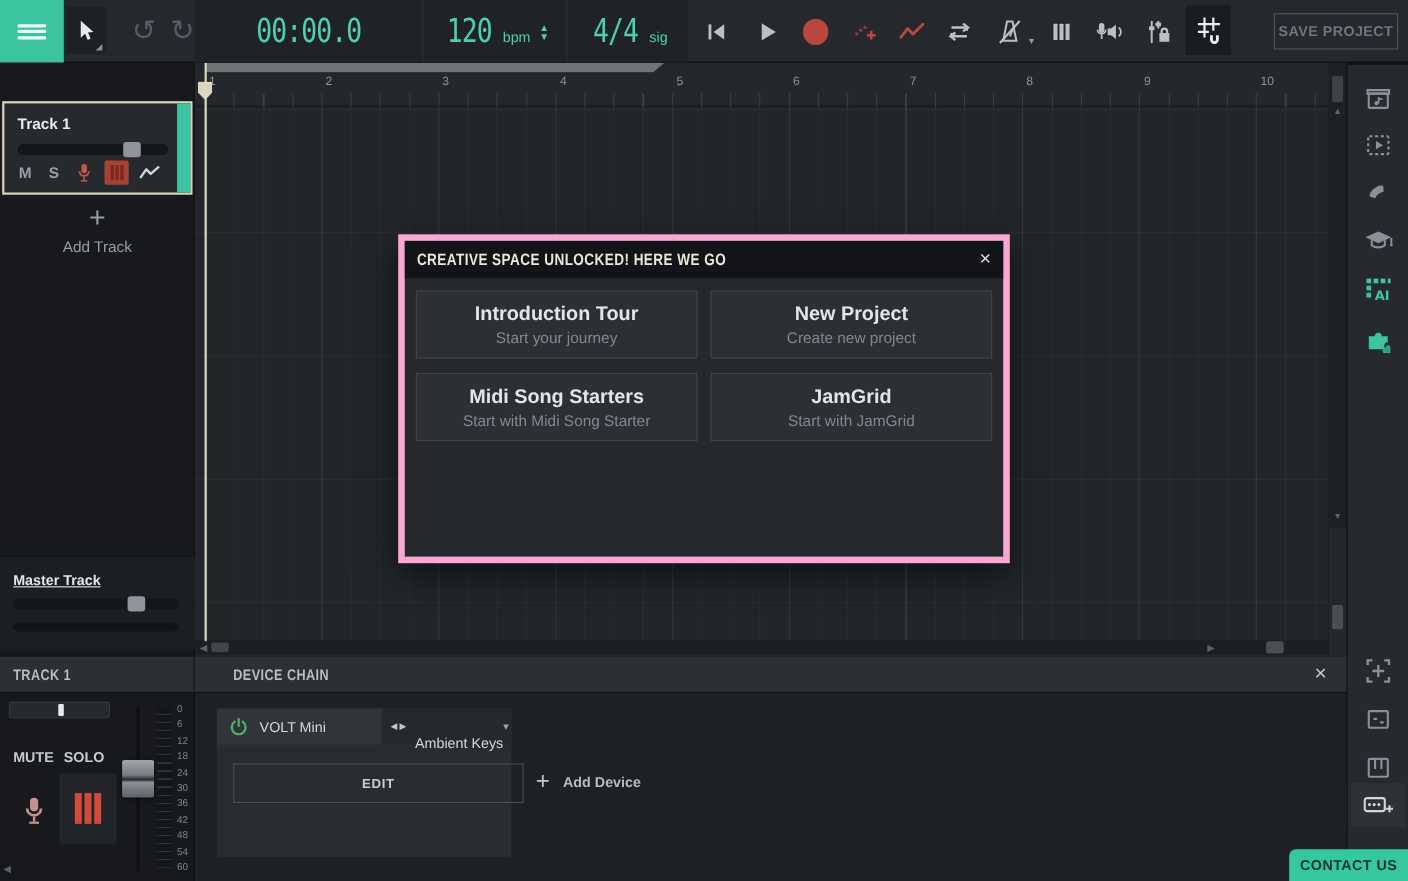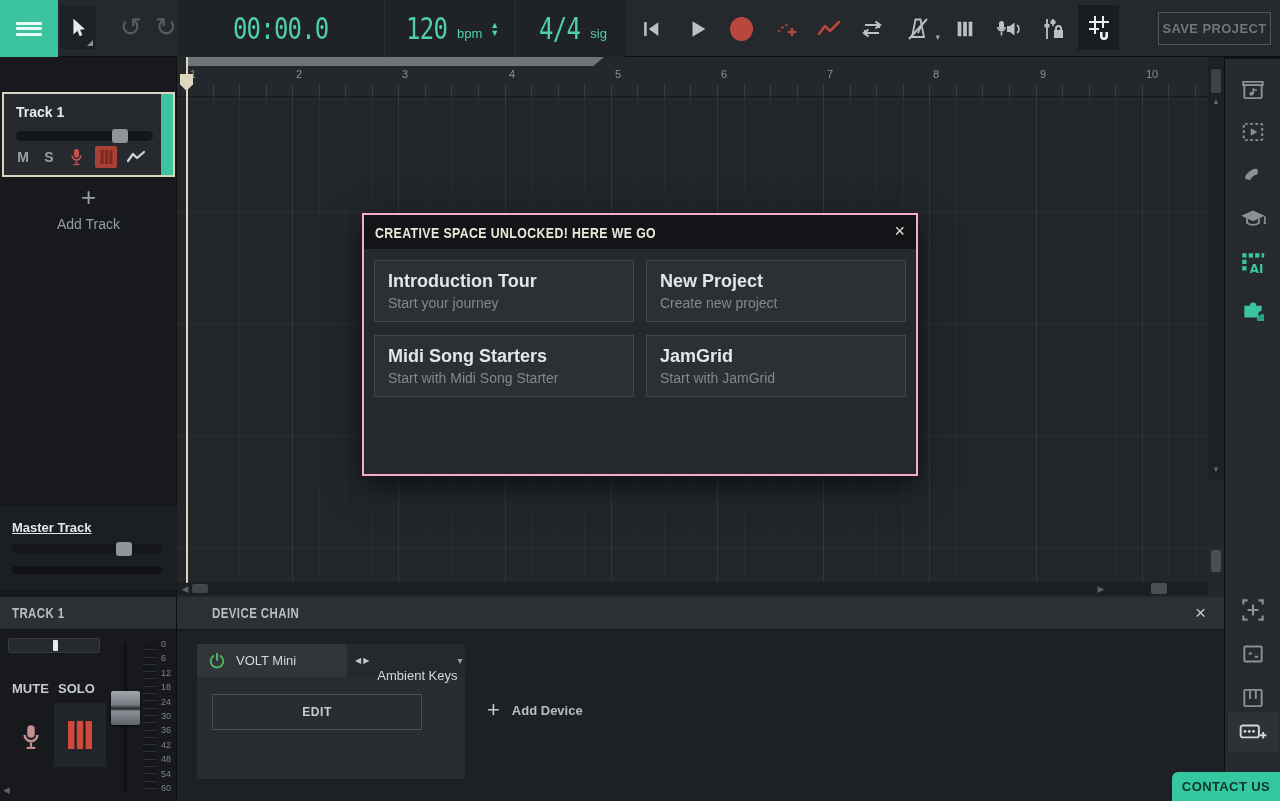--- a/index.html
+++ b/index.html
@@ -104,35 +104,35 @@
 
   
   #device-card { position:absolute; left:20px; top:47px; width:268px; height:135px; background:#292c31; }
   #dev-toprow { position:absolute; left:0; top:0; width:100%; height:33px; display:flex; }
   #dev-name-seg { width:150px; height:33px; background:#313539; display:flex; align-items:center; cursor:pointer; }
   #dev-preset-seg { width:118px; height:33px; background:#25282c; display:flex; align-items:center; cursor:pointer; }
   #dev-name { font-size:13px; color:#d5d8da; margin-left:10px; }
   #preset-name { font-size:13px; color:#d5d8da; margin-left:7px; flex:1; white-space:nowrap;margin-top:29px; }
   .preset-arrows { font-size:8px; color:#c3c6ca; margin-left:8px; letter-spacing:1px; }
   #preset-caret { font-size:10px; color:#9ba0a6; margin-right:8px; }
-  #edit-btn { position:absolute; left:15px; top:50px; width:210px; height:36px; border:1px solid #4a4f55;
+  #edit-btn { position:absolute; left:15px; top:50px; width:264px; height:36px; border:1px solid #4a4f55;
       display:flex; align-items:center; justify-content:center; font-size:12px; font-weight:bold; color:#c9ccd0; letter-spacing:.6px; cursor:pointer; }
   #add-device { position:absolute; left:310px; top:98px; height:30px; display:flex; align-items:center; color:#b9bdc1; cursor:pointer; }
   #add-device .plus { font-size:22px; font-weight:400; margin-right:12px; color:#c3c6ca; }
   #add-device .lbl { font-size:13px; font-weight:bold; }
 
   
-  #modal { left:362px; top:213px; width:556px; height:263px; background:#25282d; border:2px solid #f9a8d4;
+  #modal { left:362px; top:213px; width:556px; height:299px; background:#25282d; border:6px solid #f9a8d4;
       box-shadow:0 10px 30px rgba(0,0,0,.6); z-index:20; }
   #modal-titlebar { position:absolute; left:0; top:0; width:100%; height:34px; background:#121418; display:flex; align-items:center; }
   #modal-title { font-size:15px; font-weight:bold; color:#ebe7d9; margin-left:11px; }
   #modal-close { position:absolute; right:11px; top:6px; font-size:18px; color:#e2dfd2; cursor:pointer; }
   #modal-body { position:absolute; left:0; top:34px; width:100%; height:231px; padding:11px 10px;
       display:grid; grid-template-columns:1fr 1fr; grid-auto-rows:62px; gap:13px 12px; }
-  .card { background:#2c3035; border:1px solid #40454b; padding:8px 13px; cursor:pointer; }
+  .card { background:#2c3035; border:1px solid #40454b; padding:8px 13px; cursor:pointer;text-align:center; }
   .card .card-title { font-size:18px; font-weight:bold; color:#e3e5e7; line-height:24px; }
   .card .card-sub { font-size:14px; color:#83888e; margin-top:2px; }
   .card.hl { background:#565b61; border-color:#6a6f75; }
   .card.hl .card-title { color:#f2f3f4; }
   .card.hl .card-sub { color:#8b9096; }
 </style>
 </head>
 <body>
 
 <div id="toolbar" class="abs">

